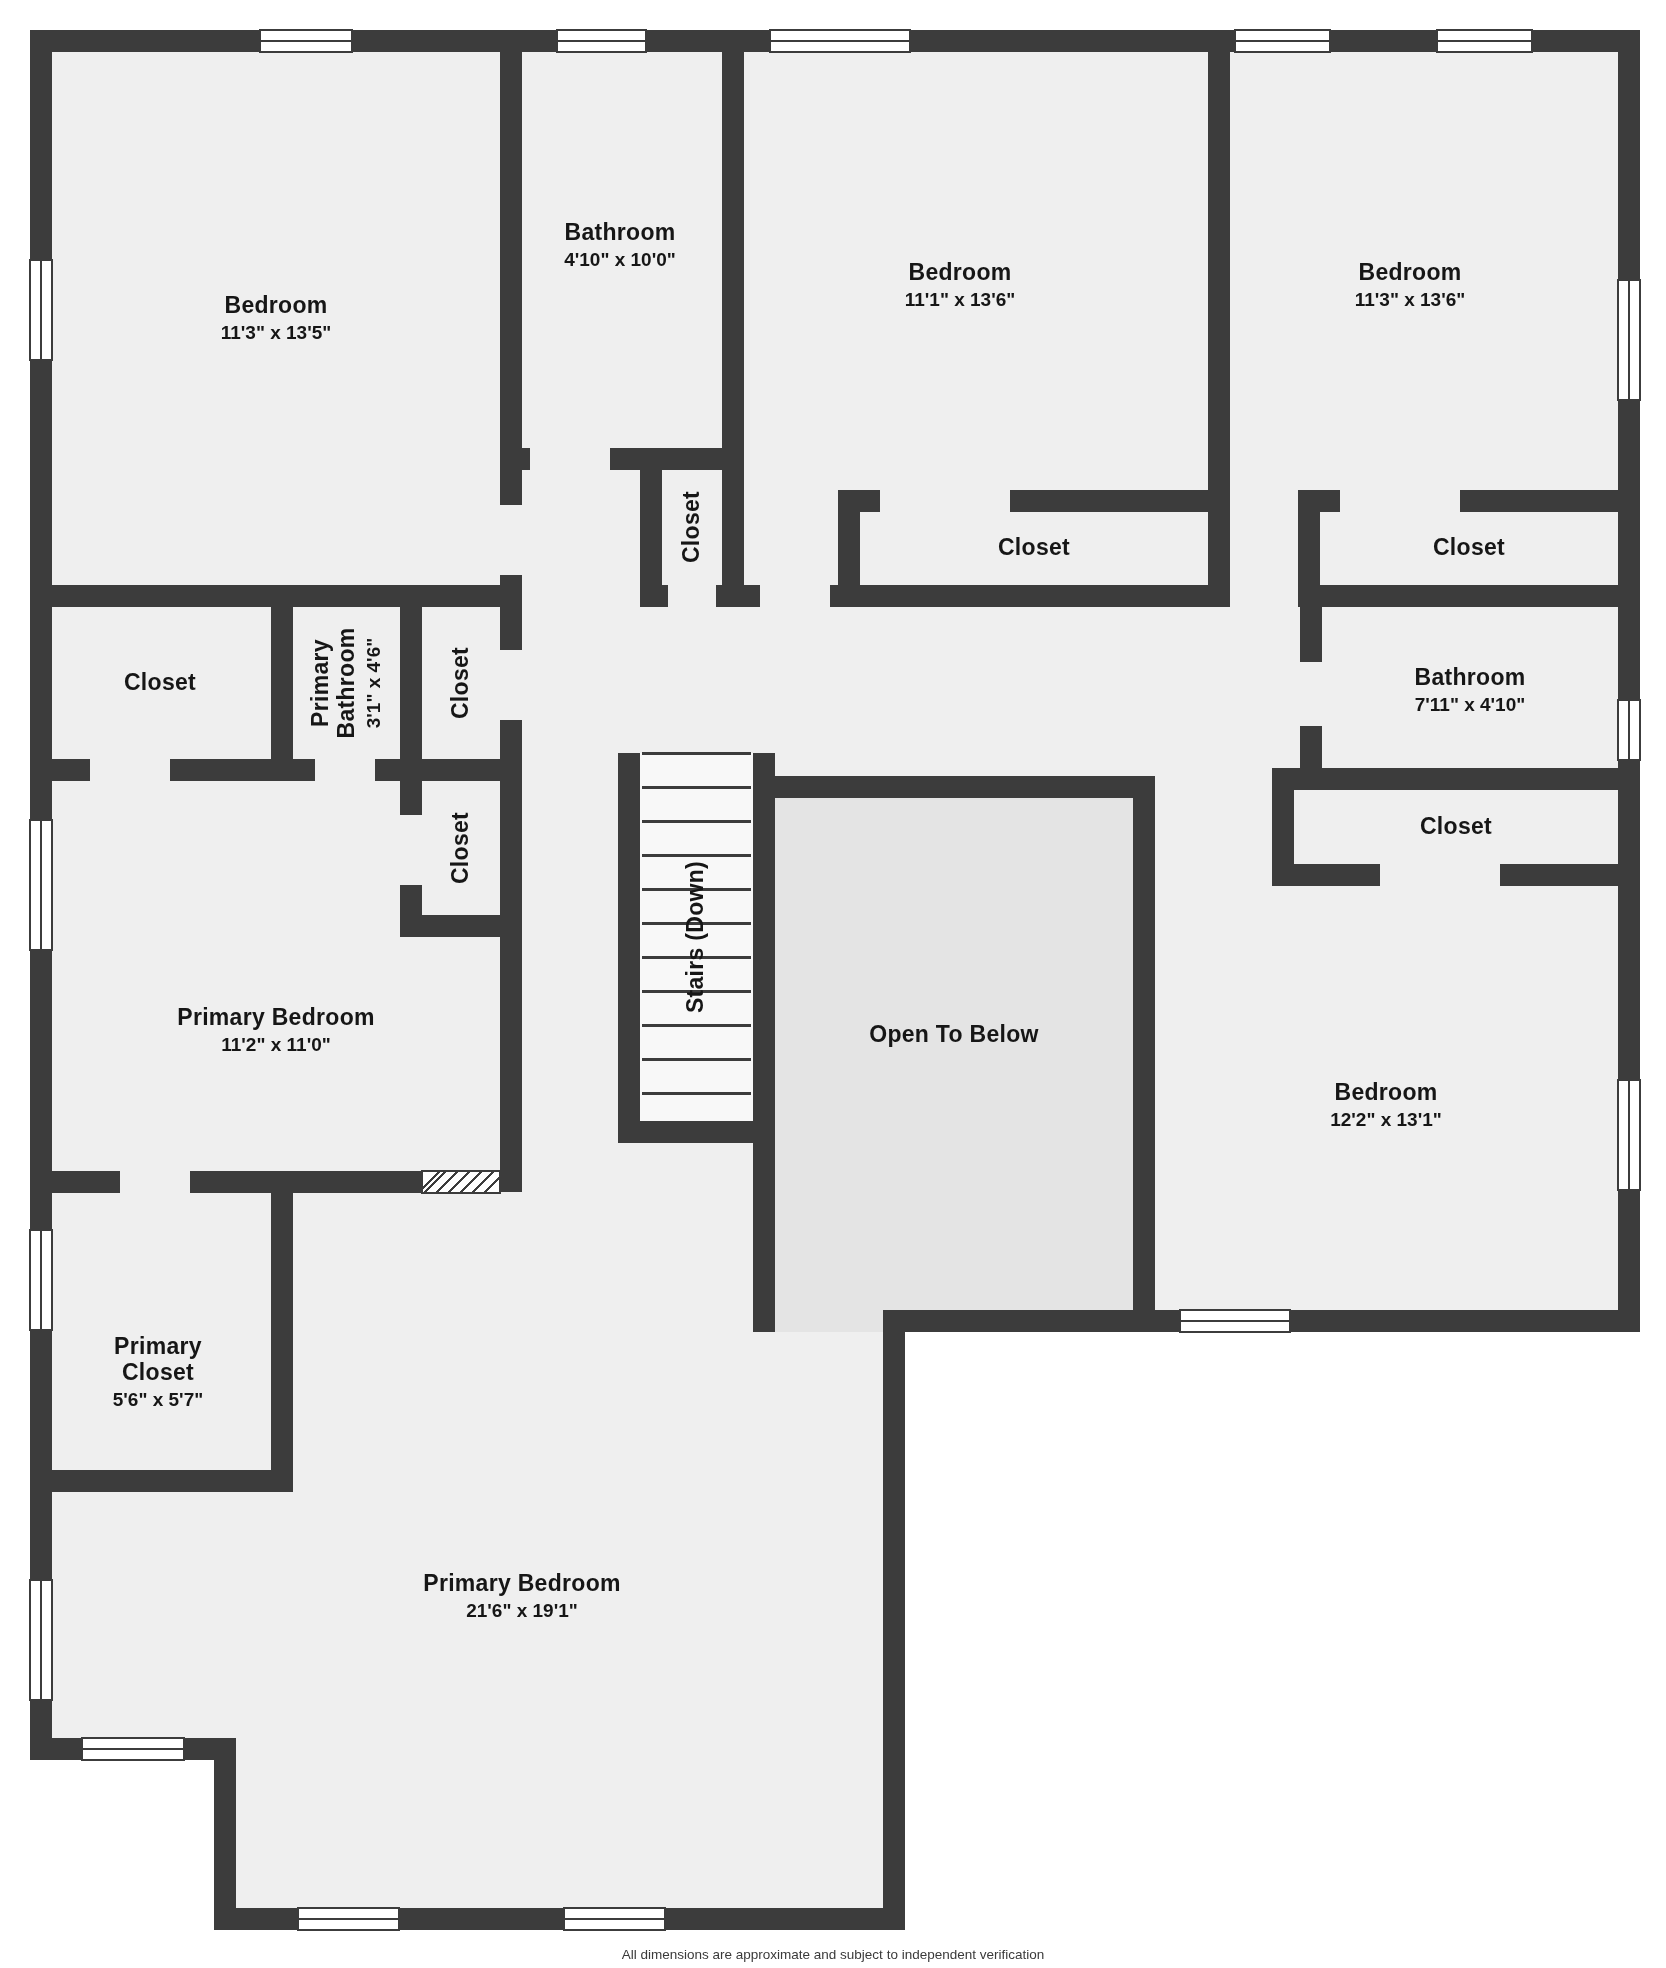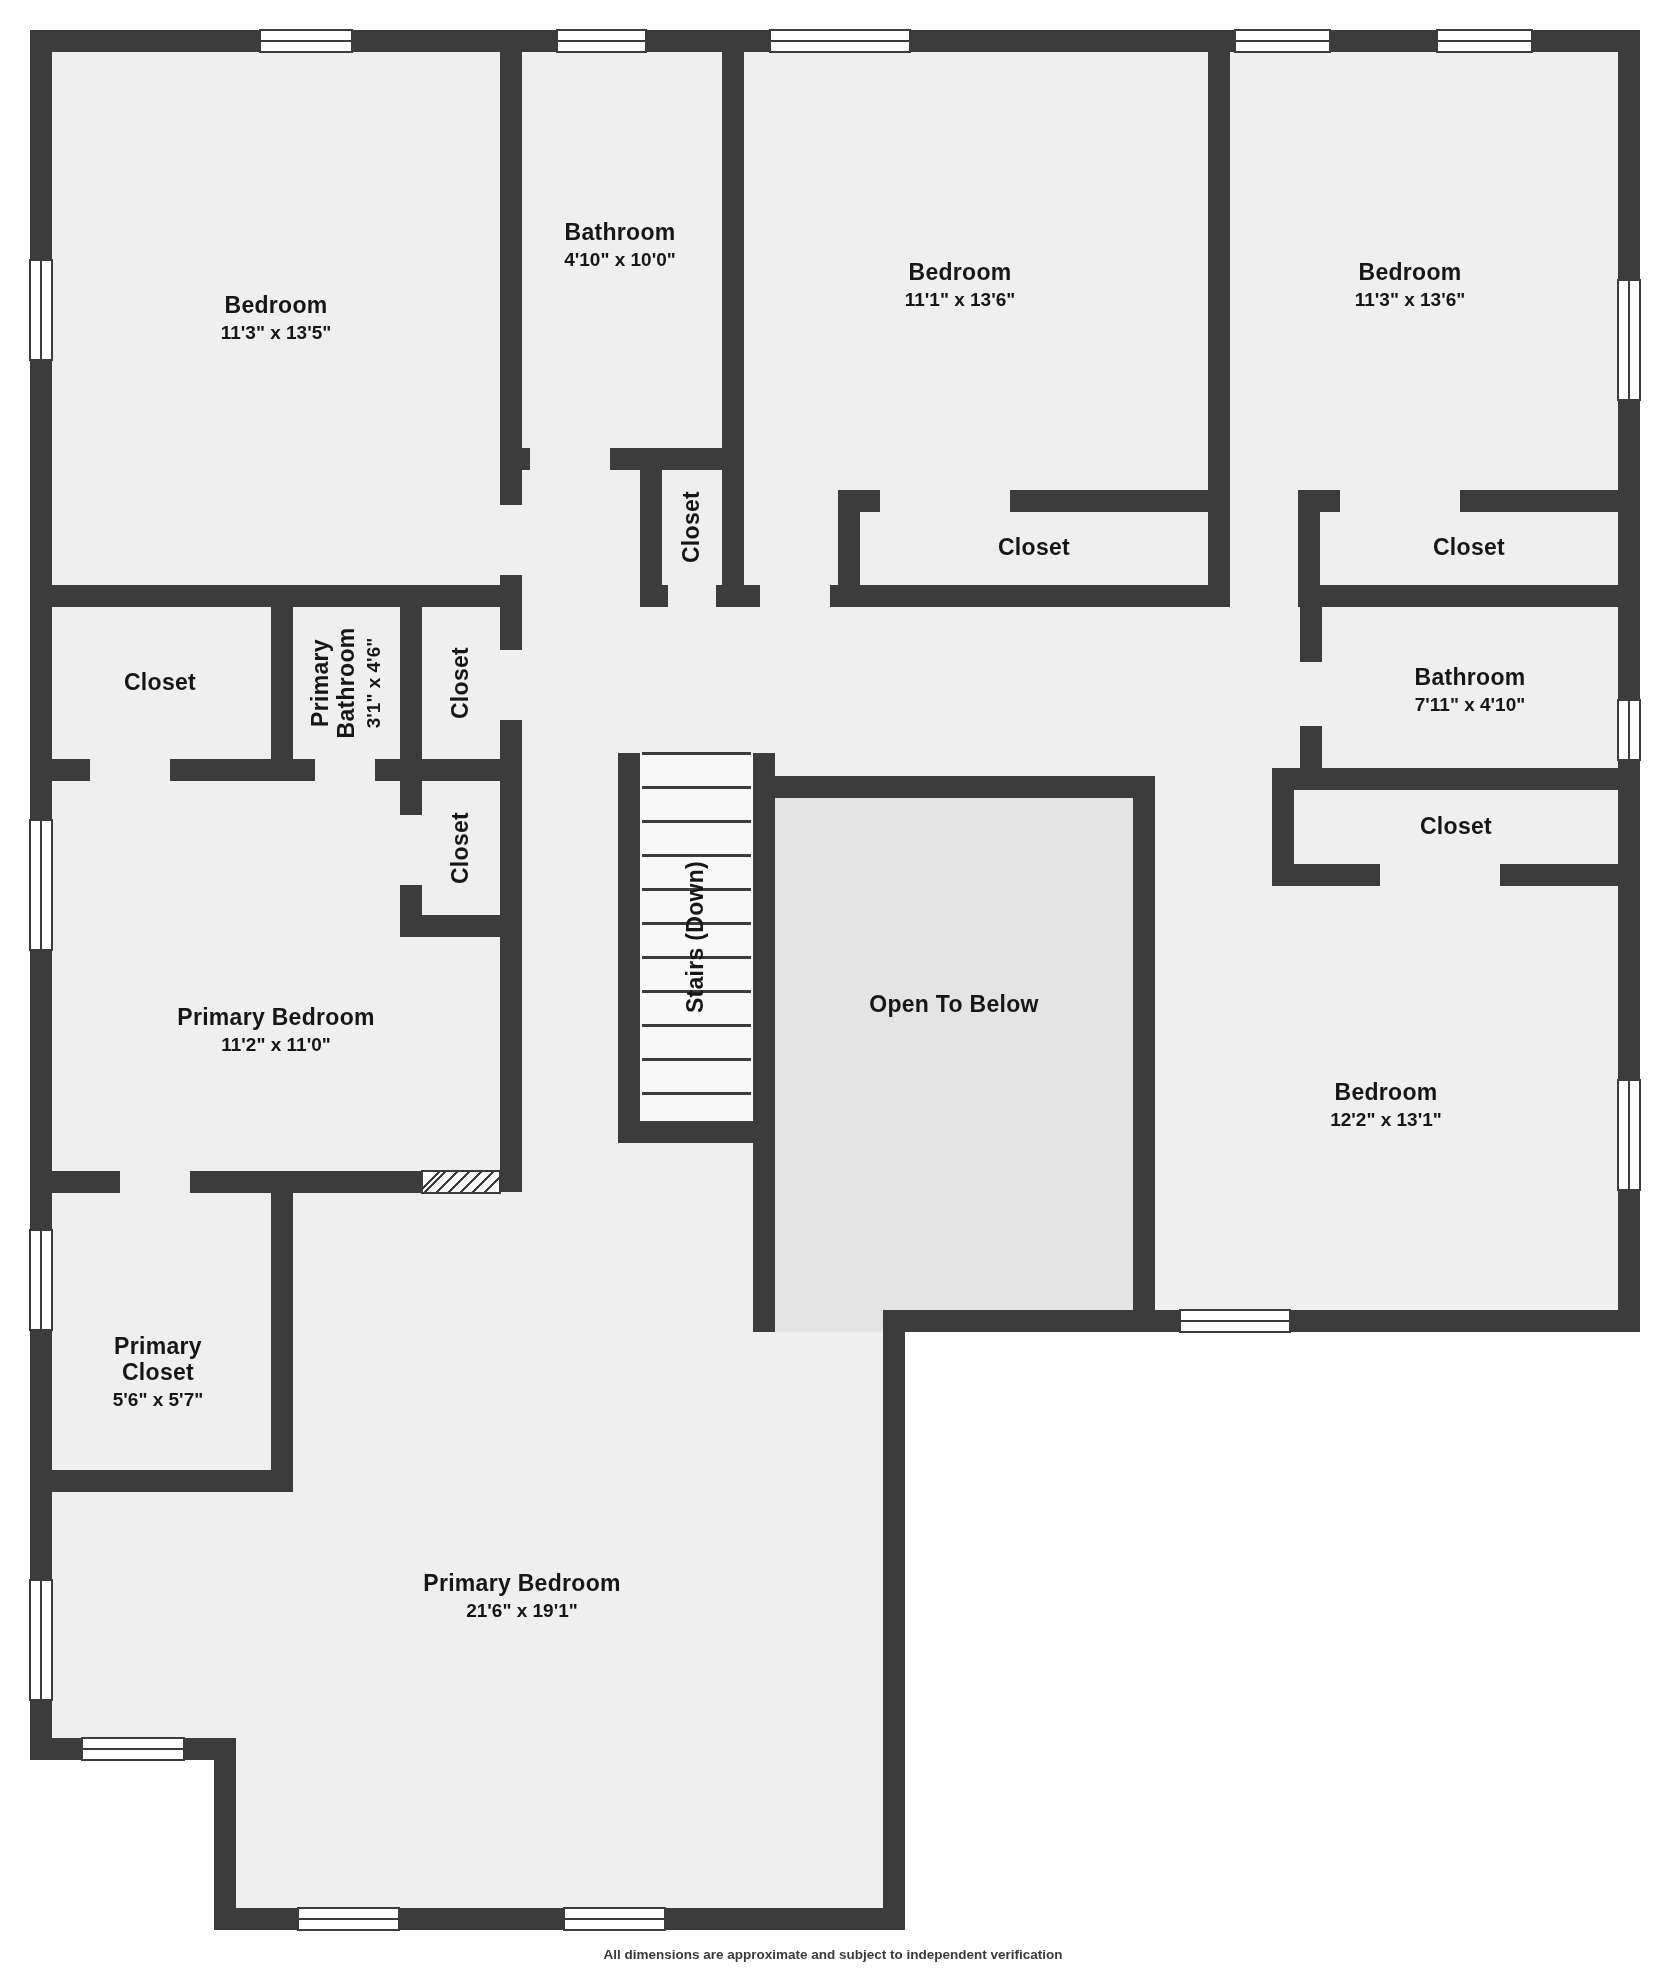--- a/index.html
+++ b/index.html
@@ -6,21 +6,21 @@
   body { width:1666px; height:1968px; font-family:"Liberation Sans", sans-serif; }
   .plan { position:relative; width:1666px; height:1968px; background:#ffffff; overflow:hidden; }
   .plan svg { position:absolute; left:0; top:0; }
   .room-label { position:absolute; transform:translate(-50%,-50%); text-align:center; color:#161616; }
   .room-label.vertical { transform:translate(-50%,-50%) rotate(-90deg); }
   .rname { font-size:23px; font-weight:bold; letter-spacing:0.3px; white-space:nowrap; line-height:1.12; }
   .wrap .rname { white-space:normal; }
   .w130 { width:134px; }
   .w140 { width:142px;text-align:center; }
   .rdims { font-size:19px; font-weight:bold; margin-top:3px; white-space:nowrap; }
-  .footer { position:absolute; left:0; right:0; bottom:6px; text-align:center; font-size:13.5px; color:#3a3a3a;font-weight:bold; }
+  .footer { position:absolute; left:0; right:0; bottom:6px; text-align:center; font-size:13.5px; color:#3a3a3a; }
 </style>
 </head>
 <body>
 
 <div class="plan">
 
   <svg width="1666" height="1968" viewBox="0 0 1666 1968" shape-rendering="crispEdges">
 
     <polygon points="30,30 1640,30 1640,1332 905,1332 905,1930 214,1930 214,1760 30,1760" fill="#efefef"></polygon>
 
@@ -213,21 +213,21 @@
 
   <div class="room-label" style="left:276px; top:1030px;">
     <div class="rname">Primary Bedroom</div>
     <div class="rdims">11'2" x 11'0"</div>
   </div>
 
   <div class="room-label vertical" style="left:696px; top:937px;">
     <div class="rname">Stairs (Down)</div>
   </div>
 
-  <div class="room-label" style="left:954px; top:1005px;">
+  <div class="room-label" style="left:954px; top:1035px;">
     <div class="rname">Open To Below</div>
   </div>
 
   <div class="room-label" style="left:1386px; top:1105px;">
     <div class="rname">Bedroom</div>
     <div class="rdims">12'2" x 13'1"</div>
   </div>
 
   <div class="room-label wrap" style="left:158px; top:1372px;">
     <div class="rname w140">Primary Closet</div>

